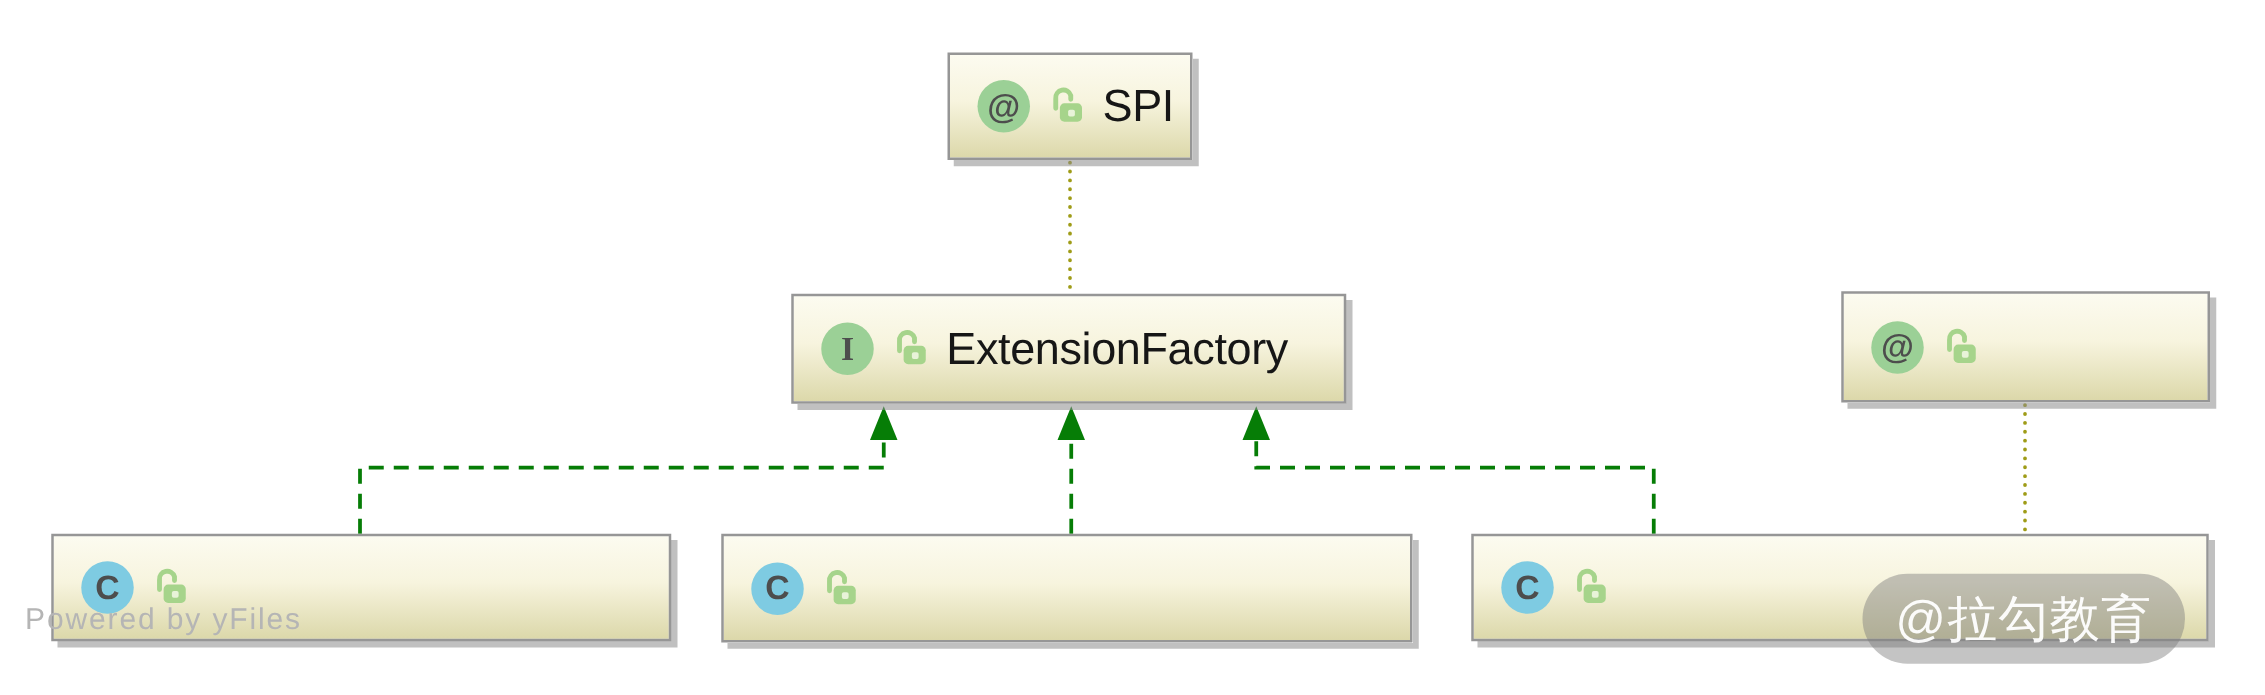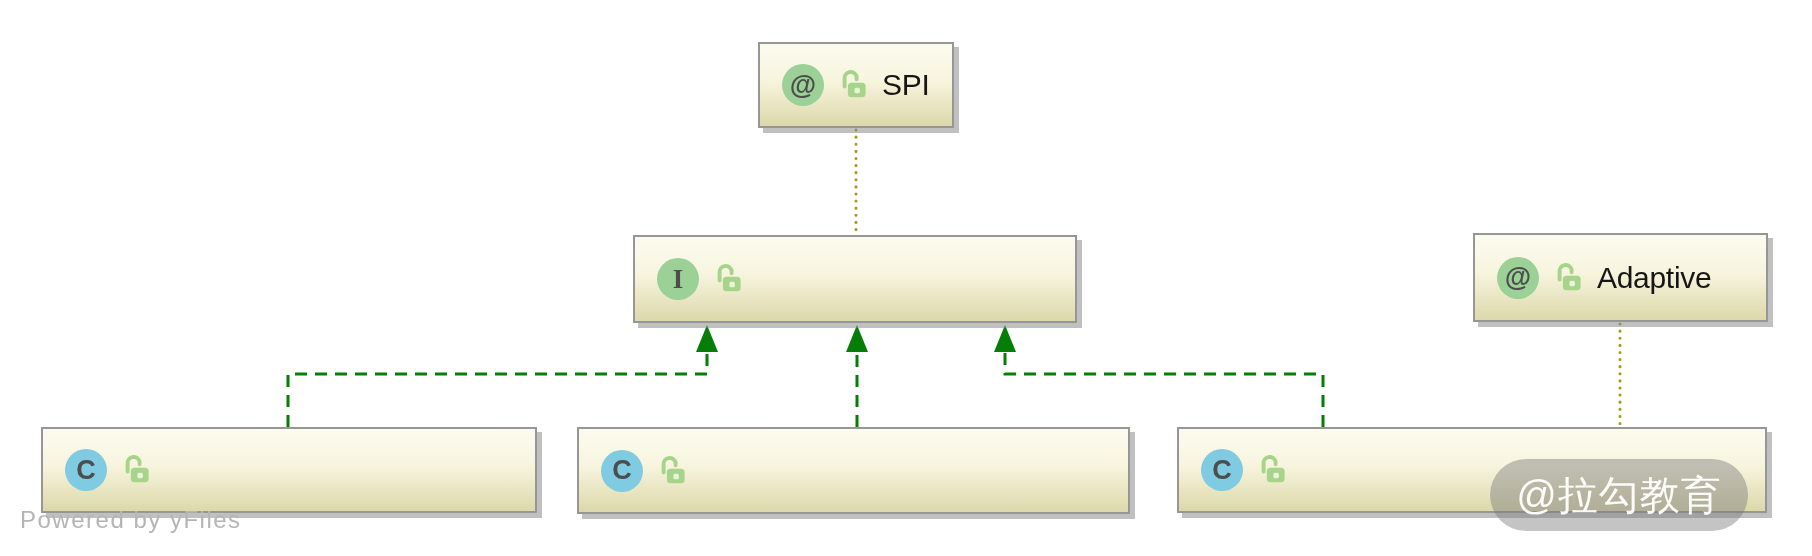--- a/index.html
+++ b/index.html
@@ -9,39 +9,39 @@
   }
   #edge-layer{position:absolute;left:0;top:0;width:1812px;height:556px;}
   .node{
     position:absolute;display:flex;align-items:center;box-sizing:border-box;
     padding-left:22px;gap:14px;white-space:nowrap;
     background:linear-gradient(to bottom,#fcfbf0 0%,#f7f4de 45%,#dcd8aa 100%);
     border:2px solid #969696;
     box-shadow:5px 5px 0 rgba(140,140,140,0.55);
   }
   .node-label{
-    font-size:30px;color:#161616;letter-spacing:-0.3px;font-weight:500;
+    font-size:36px;color:#161616;letter-spacing:-0.3px;font-weight:500;
   }
   .type-icon{
     width:42px;height:42px;border-radius:50%;flex:0 0 42px;
     display:flex;align-items:center;justify-content:center;
     font-size:27px;font-weight:bold;color:#4d4d4d;line-height:1;
   }
   .type-icon.annotation,.type-icon.interface{background:#9bd096;}
   .type-icon.interface{font-family:"Liberation Serif","DejaVu Serif",serif;}
   .type-icon.class{background:#7ecbe2;}
   .lock{flex:0 0 30px;margin-top:-2px;}
   #node-spi{left:758px;top:42px;width:196px;height:86px;}
   #node-extension-factory{left:633px;top:235px;width:444px;height:88px;}
   #node-adaptive{left:1473px;top:233px;width:295px;height:89px;}
   #node-spi-extension-factory{left:41px;top:427px;width:496px;height:86px;}
   #node-spring-extension-factory{left:577px;top:427px;width:553px;height:87px;}
   #node-adaptive-extension-factory{left:1177px;top:427px;width:590px;height:86px;}
   #yfiles-credit{
-    position:absolute;left:20px;top:506px;font-size:24px;letter-spacing:1.5px;
+    position:absolute;left:20px;top:482px;font-size:24px;letter-spacing:1.5px;
     color:#b5b5b5;
   }
   #lagou-watermark{
     position:absolute;left:1490px;top:459px;width:258px;height:72px;
     border-radius:36px;background:rgba(125,125,125,0.45);
     display:flex;align-items:center;justify-content:center;
     font-size:40px;color:rgba(255,255,255,0.95);letter-spacing:1px;
   }
 </style>
 </head>
@@ -73,30 +73,30 @@
     <span class="node-label">SPI</span>
   </div>
 
   <div class="node" id="node-extension-factory">
     <span class="type-icon interface">I</span>
     <svg class="lock" width="30" height="32" viewBox="0 0 20 21">
       <path d="M4.4 12.2 V7 A4.1 4.1 0 0 1 12.4 5.4 V7.4" fill="none" stroke-width="2.6" stroke-linecap="round" stroke="#a6d48b"></path>
       <rect x="6.6" y="9.6" width="11.8" height="9.8" rx="2.4" fill="#a6d48b"></rect>
       <rect x="11" y="13" width="3.6" height="3.6" rx="1" fill="#e8f3d9"></rect>
     </svg>
+    <span class="node-label">ExtensionFactory</span>
   </div>
 
   <div class="node" id="node-adaptive">
     <span class="type-icon annotation">@</span>
     <svg class="lock" width="30" height="32" viewBox="0 0 20 21">
       <path d="M4.4 12.2 V7 A4.1 4.1 0 0 1 12.4 5.4 V7.4" fill="none" stroke-width="2.6" stroke-linecap="round" stroke="#a6d48b"></path>
       <rect x="6.6" y="9.6" width="11.8" height="9.8" rx="2.4" fill="#a6d48b"></rect>
       <rect x="11" y="13" width="3.6" height="3.6" rx="1" fill="#e8f3d9"></rect>
     </svg>
-    <span class="node-label">Adaptive</span>
   </div>
 
   <div class="node" id="node-spi-extension-factory">
     <span class="type-icon class">C</span>
     <svg class="lock" width="30" height="32" viewBox="0 0 20 21">
       <path d="M4.4 12.2 V7 A4.1 4.1 0 0 1 12.4 5.4 V7.4" fill="none" stroke-width="2.6" stroke-linecap="round" stroke="#a6d48b"></path>
       <rect x="6.6" y="9.6" width="11.8" height="9.8" rx="2.4" fill="#a6d48b"></rect>
       <rect x="11" y="13" width="3.6" height="3.6" rx="1" fill="#e8f3d9"></rect>
     </svg>
   </div>

